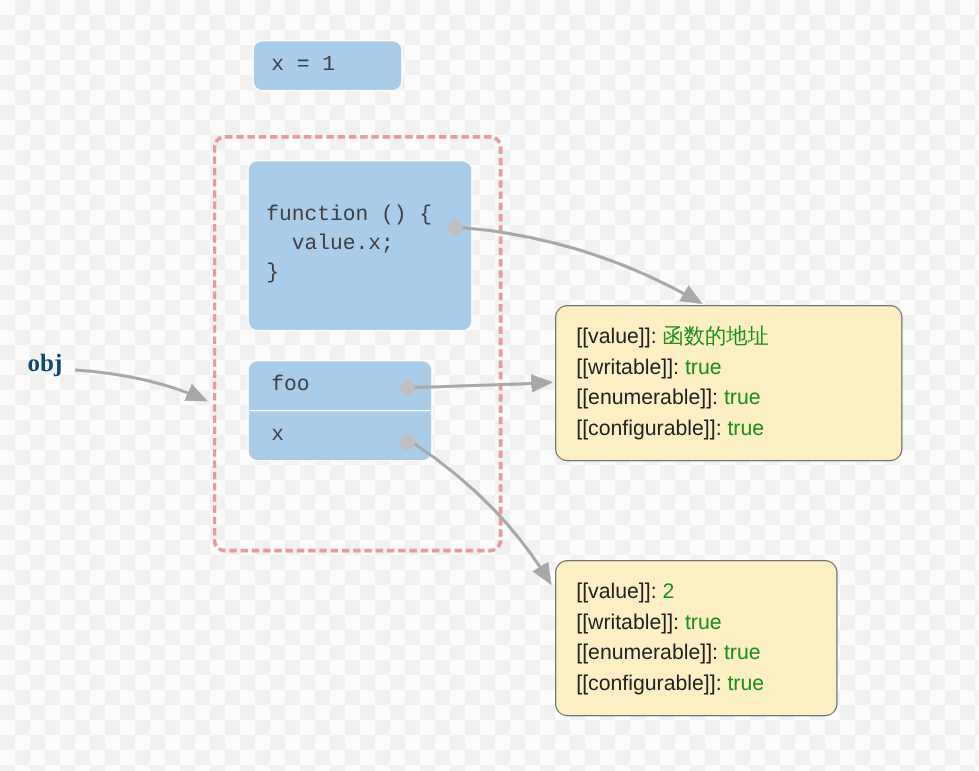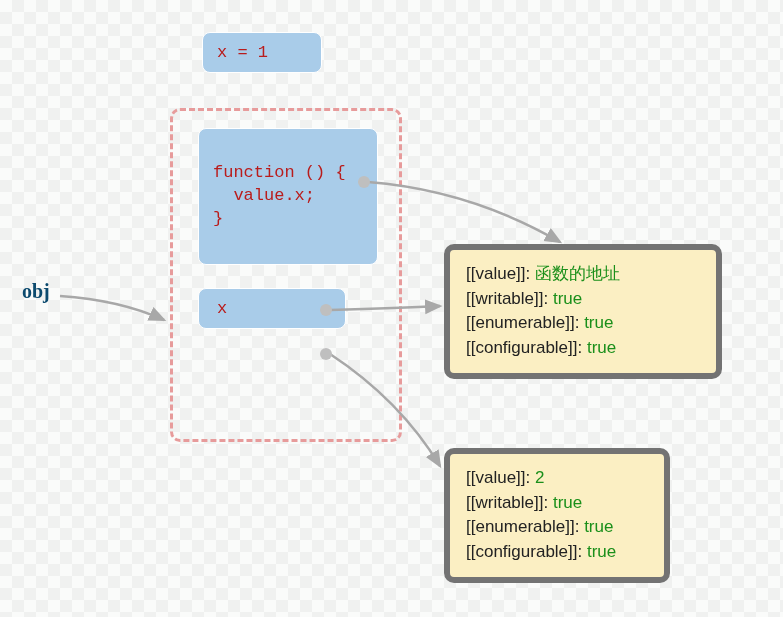--- a/index.html
+++ b/index.html
@@ -19,21 +19,21 @@
   }
   .stage { position: absolute; inset: 0; }
   .box {
     position: absolute;
     background: #a9cce9;
     border: 1px solid #fff;
     border-radius: 8px;
     padding: 10px 14px;
     font-family: "Courier New", monospace;
     font-size: 17px;
-    color: #b91c1c;
+    color: #404040;
   }
   .box.group {
     background: #a9cce9;
     border-radius: 8px;
     padding: 0;
   }
   .box.group .cell {
     padding: 10px 18px;
     border-bottom: 1px solid #fff;
     font-family: "Courier New", monospace;
@@ -42,21 +42,21 @@
   .box.group .cell:last-child { border-bottom: none; }
   .dashed {
     position: absolute;
     border: 3px dashed #e79b9b;
     border-radius: 10px;
     background: transparent;
   }
   .desc {
     position: absolute;
     background: #fbefc3;
-    border: 6px solid #737373;
+    border: 1px solid #737373;
     border-radius: 10px;
     padding: 12px 16px;
     font-size: 17px;
     line-height: 1.45;
     color: #222;
   }
   .desc .k { color: #222; }
   .desc .v { color: #1a8f1a; }
   .obj-label {
     position: absolute;
@@ -93,20 +93,23 @@
   </div>
 
   <div class="box" style="left:198px; top:128px; width:180px; white-space:pre; line-height:1.35;">
 <span>function () {</span>
 <span>  value.x;</span>
 <span>}</span>
   </div>
 
   <div class="box group" style="left:198px; top:288px; width:148px;">
     <div class="cell">
+      <span>foo</span>
+    </div>
+    <div class="cell">
       <span>x</span>
     </div>
   </div>
 
   <div class="obj-label" style="left:22px; top:280px;">
     <span>obj</span>
   </div>
 
   <div class="desc" style="left:444px; top:244px; width:278px;">
     <div><span class="k">[[value]]</span>: <span class="v">函数的地址</span></div>

